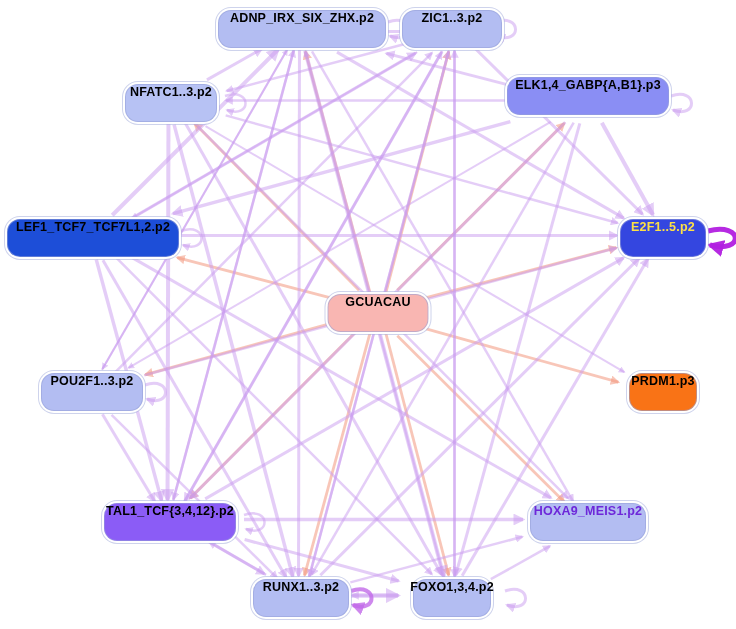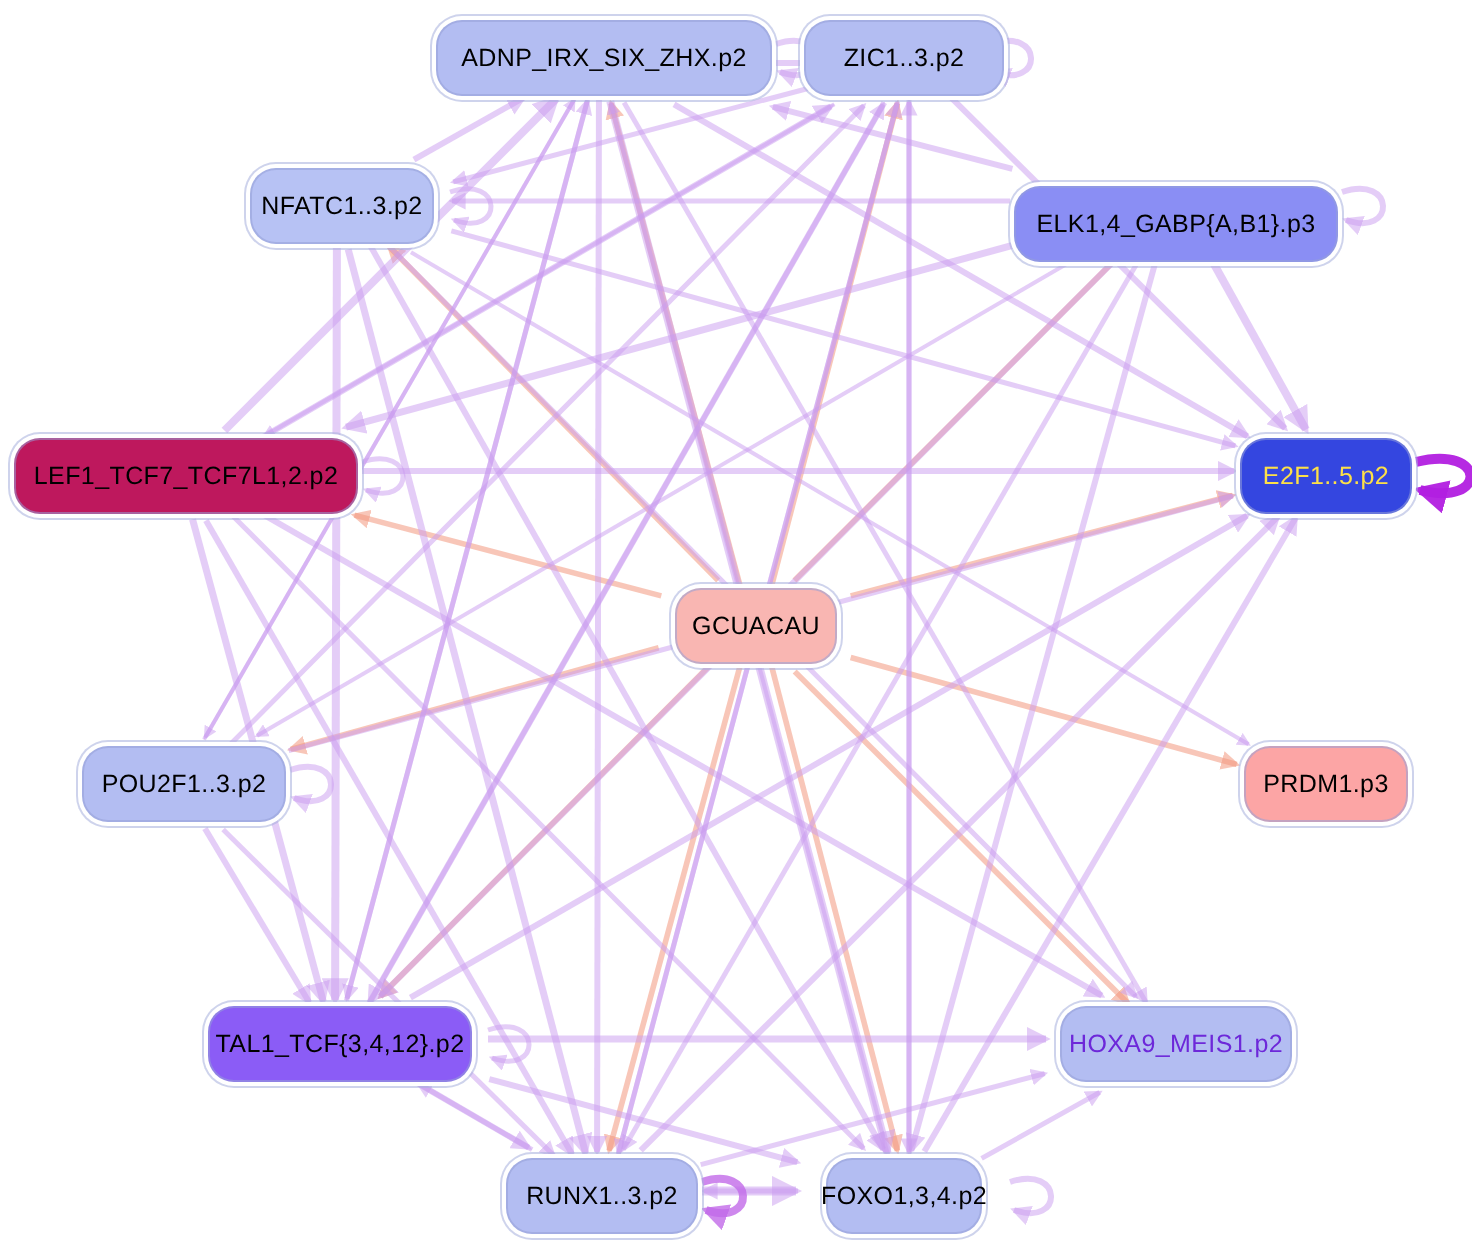--- a/index.html
+++ b/index.html
@@ -6,33 +6,34 @@
   #stage{
     position:relative;
     width:736px;height:629px;
     background:#ffffff;
     overflow:hidden;
     font-family:"Liberation Sans", sans-serif;
   }
   #edge-svg{position:absolute;left:0;top:0;}
   .node{
     position:absolute;
-    display:flex;align-items:center;justify-content:center;
+    display:flex;justify-content:center;
     height:38px;
     border-radius:13px;
     font-size:12.5px;
     color:#000;
     white-space:nowrap;
     box-sizing:border-box;
     border:1px solid rgba(150,160,215,0.55);
     box-shadow:0 0 0 2px #ffffff, 0 0 0 3px rgba(165,175,220,0.55);
     transform:translate(-50%,-50%);
     cursor:pointer;
     z-index:2;
     letter-spacing:0.2px;
+    font-weight:bold;
   }
 </style>
 </head>
 <body>
 
 <div id="stage">
   <svg id="edge-svg" width="736" height="629" viewBox="0 0 736 629">
     <defs id="marker-defs">
         <marker id="arr-reg" viewBox="0 0 10 10" refX="8" refY="5" markerWidth="3.4" markerHeight="3.4" orient="auto-start-reverse">
           <path d="M0,0 L10,5 L0,10 z" fill="#c99cf0" fill-opacity="0.5"></path>
@@ -131,36 +132,36 @@
   <div id="node-layer">
       <div class="node" style="left: 302px; top: 29px; width: 168px; background: rgb(179, 189, 242); color: rgb(0, 0, 0);">
         <span>ADNP_IRX_SIX_ZHX.p2</span>
       </div>
       <div class="node" style="left: 452px; top: 29px; width: 100px; background: rgb(179, 189, 242); color: rgb(0, 0, 0);">
         <span>ZIC1..3.p2</span>
       </div>
       <div class="node" style="left: 171px; top: 103px; width: 92px; background: rgb(183, 194, 244); color: rgb(0, 0, 0);">
         <span>NFATC1..3.p2</span>
       </div>
-      <div class="node" style="left: 588px; top: 112px; width: 162px; background: rgb(138, 142, 244); color: rgb(0, 0, 0);">
+      <div class="node" style="left: 588px; top: 96px; width: 162px; background: rgb(138, 142, 244); color: rgb(0, 0, 0);">
         <span>ELK1,4_GABP{A,B1}.p3</span>
       </div>
-      <div class="node" style="left: 93px; top: 238px; width: 172px; background: #be185d; color: rgb(0, 0, 0);">
+      <div class="node" style="left: 93px; top: 238px; width: 172px; background: #1d4ed8; color: rgb(0, 0, 0);">
         <span>LEF1_TCF7_TCF7L1,2.p2</span>
       </div>
       <div class="node" style="left: 663px; top: 238px; width: 86px; background: rgb(52, 70, 224); color: #fde047;">
         <span>E2F1..5.p2</span>
       </div>
-      <div class="node" style="left: 378px; top: 313px; width: 81px; background: rgb(249, 182, 178); color: rgb(0, 0, 0);">
+      <div class="node" style="left: 378px; top: 313px; width: 101px; background: rgb(249, 182, 178); color: rgb(0, 0, 0);">
         <span>GCUACAU</span>
       </div>
       <div class="node" style="left: 92px; top: 392px; width: 102px; background: rgb(179, 189, 242); color: rgb(0, 0, 0);">
         <span>POU2F1..3.p2</span>
       </div>
-      <div class="node" style="left: 663px; top: 392px; width: 82px; background: #fca5a5; color: rgb(0, 0, 0);">
+      <div class="node" style="left: 663px; top: 392px; width: 68px; background: #f97316; color: rgb(0, 0, 0);">
         <span>PRDM1.p3</span>
       </div>
       <div class="node" style="left: 170px; top: 522px; width: 132px; background: #8b5cf6; color: rgb(0, 0, 0);">
         <span>TAL1_TCF{3,4,12}.p2</span>
       </div>
       <div class="node" style="left: 588px; top: 522px; width: 116px; background: rgb(179, 189, 242); color: #6d28d9;">
         <span>HOXA9_MEIS1.p2</span>
       </div>
       <div class="node" style="left: 301px; top: 598px; width: 96px; background: rgb(179, 189, 242); color: rgb(0, 0, 0); border-radius: 13px;">
         <span>RUNX1..3.p2</span>

